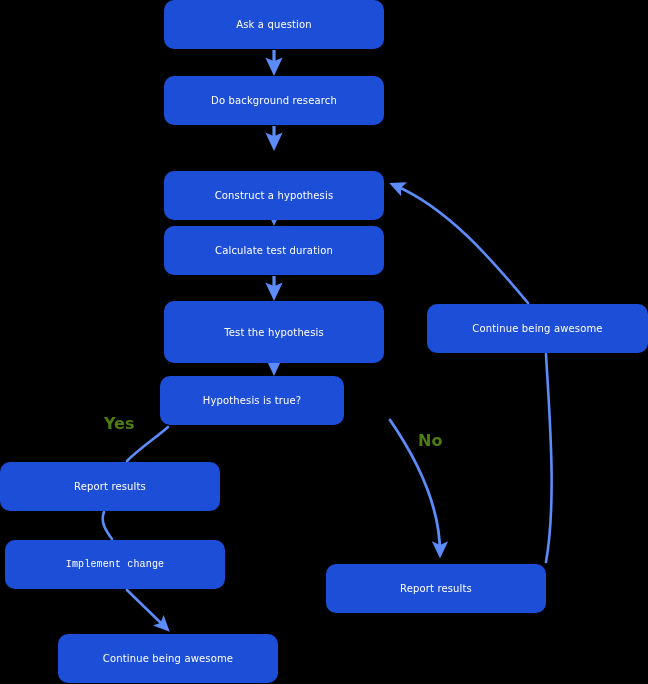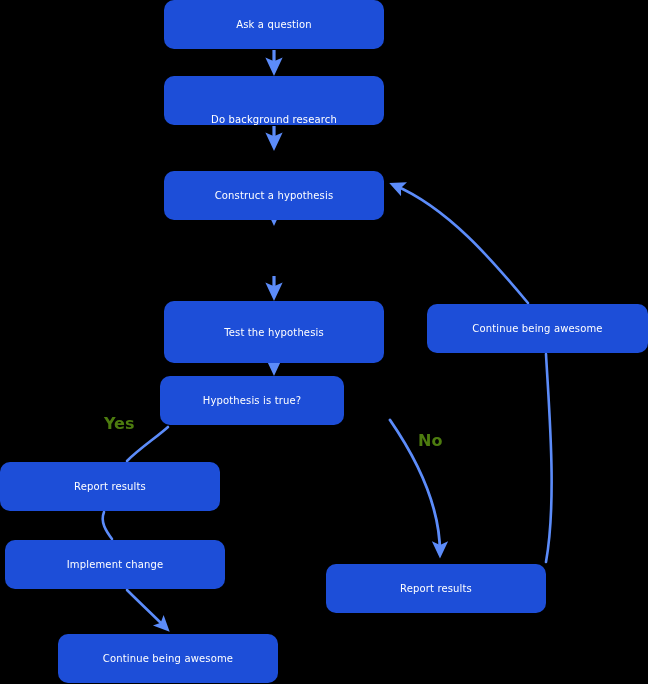--- a/index.html
+++ b/index.html
@@ -83,42 +83,45 @@
 
     <path d="M 546 562 C 557 500 549 410 546 354" stroke="#5c8cfa" stroke-width="2.6" fill="none" stroke-linecap="round"></path>
 
     <path d="M 528 303 C 492 260 448 208 394 185" stroke="#5c8cfa" stroke-width="2.6" fill="none" stroke-linecap="round" marker-end="url(#arrowhead)"></path>
   </svg>
 
   <div class="node" style="left:164px; top:0px; width:220px; height:49px;">
     <span>Ask a question</span>
   </div>
 
-  <div class="node" style="left:164px; top:76px; width:220px; height:49px;align-items:flex-end;">
+  <div class="node" style="left:164px; top:76px; width:220px; height:49px;">
     <span>Do background research</span>
   </div>
 
   <div class="node" style="left:164px; top:151px; width:220px; height:49px;margin-top:20px;">
     <span>Construct a hypothesis</span>
   </div>
 
+  <div class="node" style="left:164px; top:226px; width:220px; height:49px;">
+    <span>Calculate test duration</span>
+  </div>
 
   <div class="node" style="left:164px; top:301px; width:220px; height:62px;">
     <span>Test the hypothesis</span>
   </div>
 
   <div class="node" style="left:160px; top:376px; width:184px; height:49px;text-align:right;">
     <span>Hypothesis is true?</span>
   </div>
 
   <div class="node" style="left:0px; top:462px; width:220px; height:49px;">
     <span>Report results</span>
   </div>
 
-  <div class="node" style="left:5px; top:540px; width:220px; height:49px;">
+  <div class="node" style="left:5px; top:540px; width:220px; height:49px;font-family:Liberation Mono, monospace;">
     <span>Implement change</span>
   </div>
 
   <div class="node" style="left:58px; top:634px; width:220px; height:49px;">
     <span>Continue being awesome</span>
   </div>
 
   <div class="node" style="left:326px; top:564px; width:220px; height:49px;">
     <span>Report results</span>
   </div>

